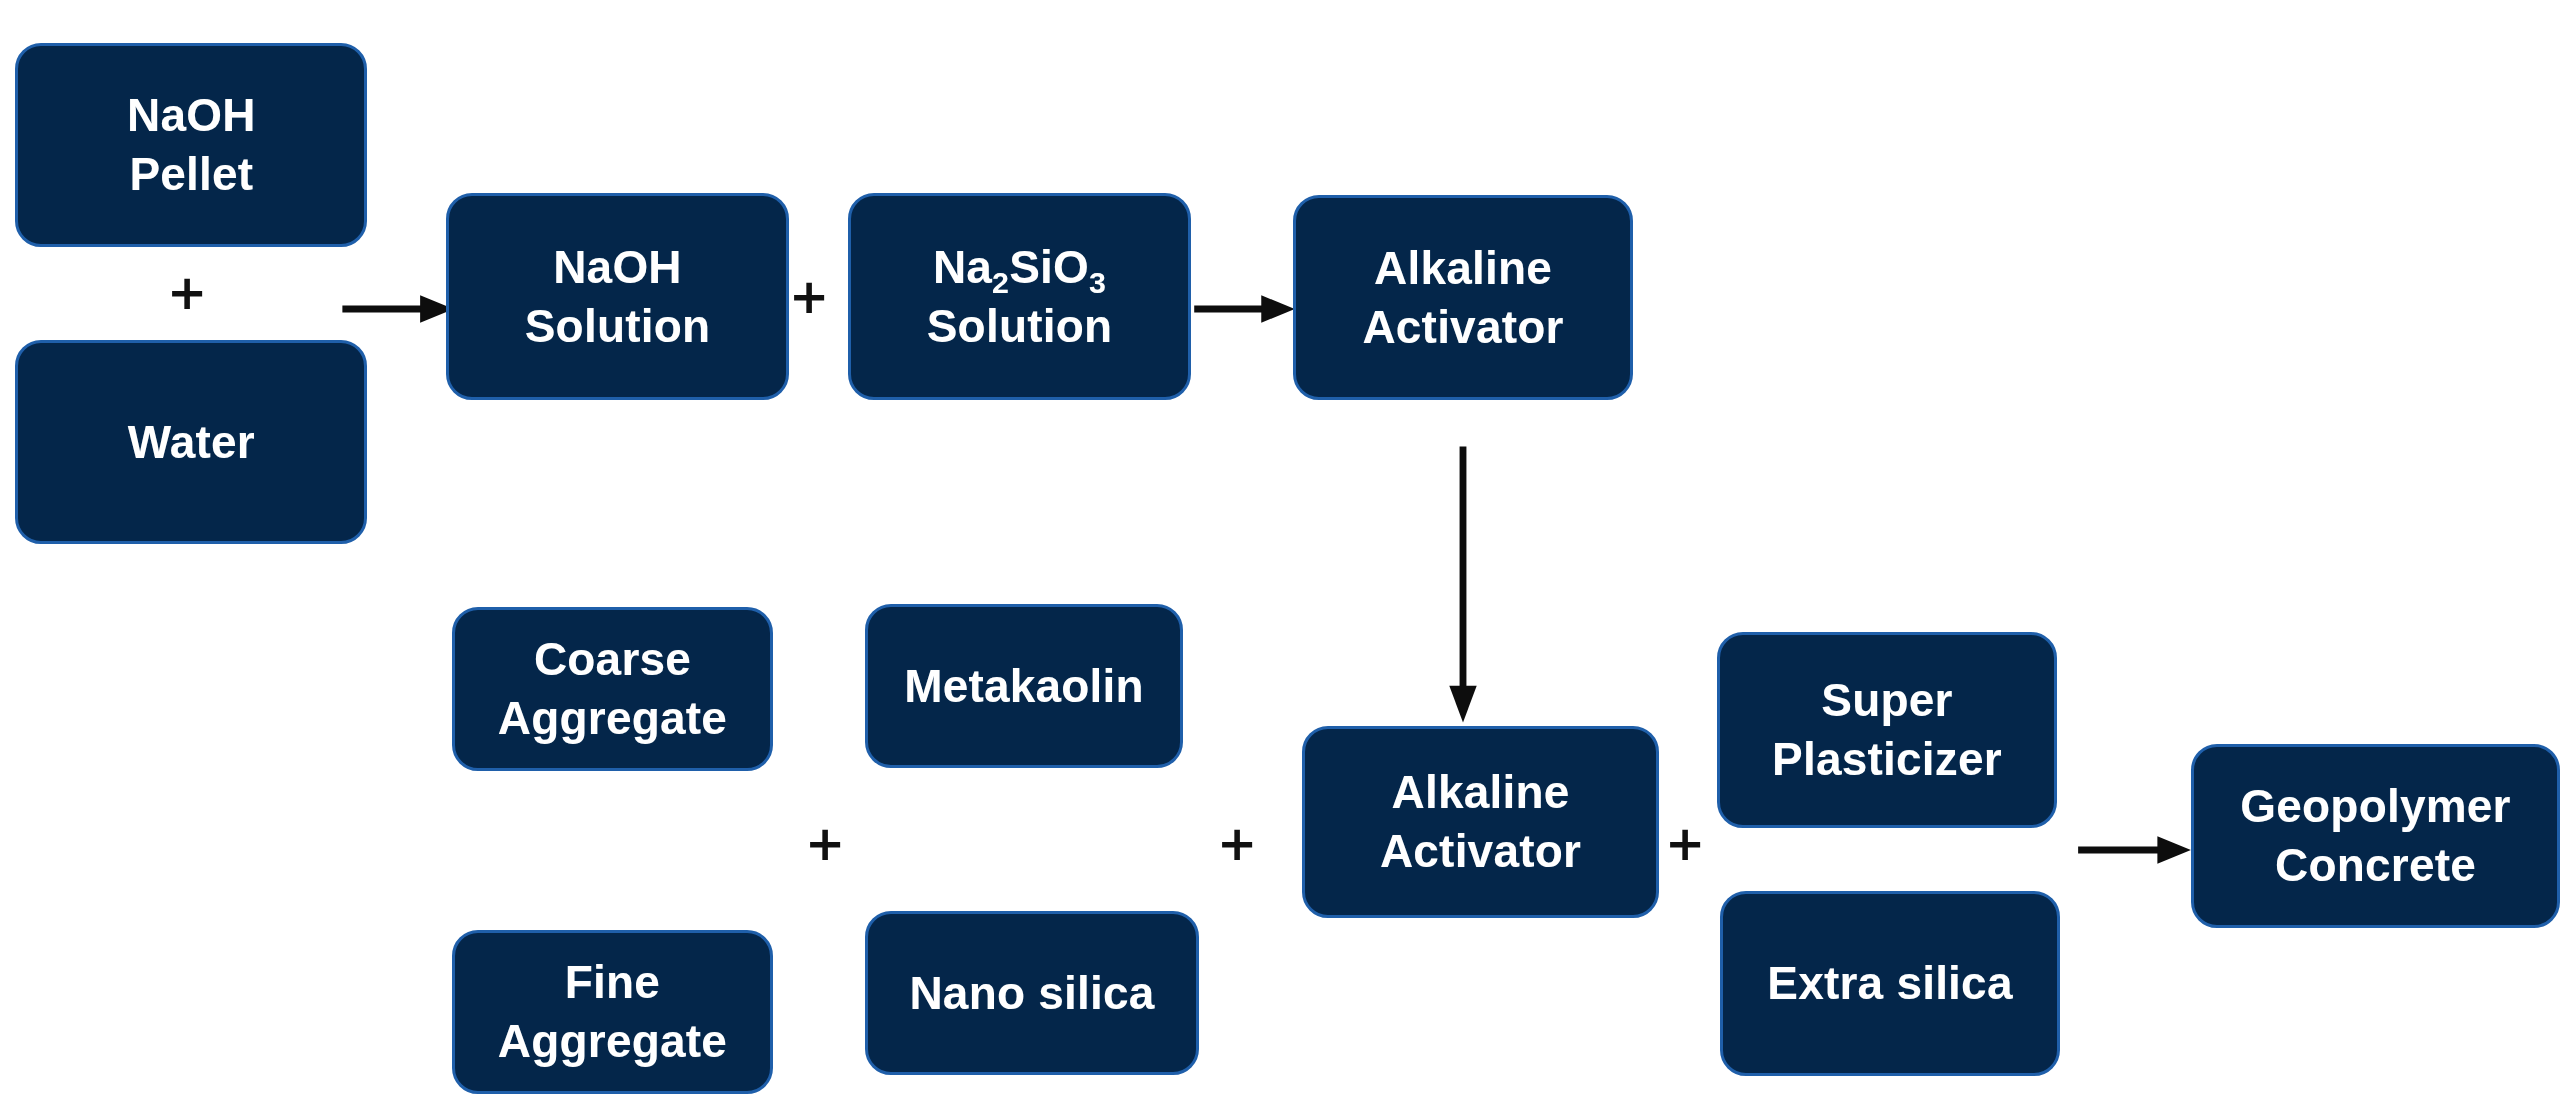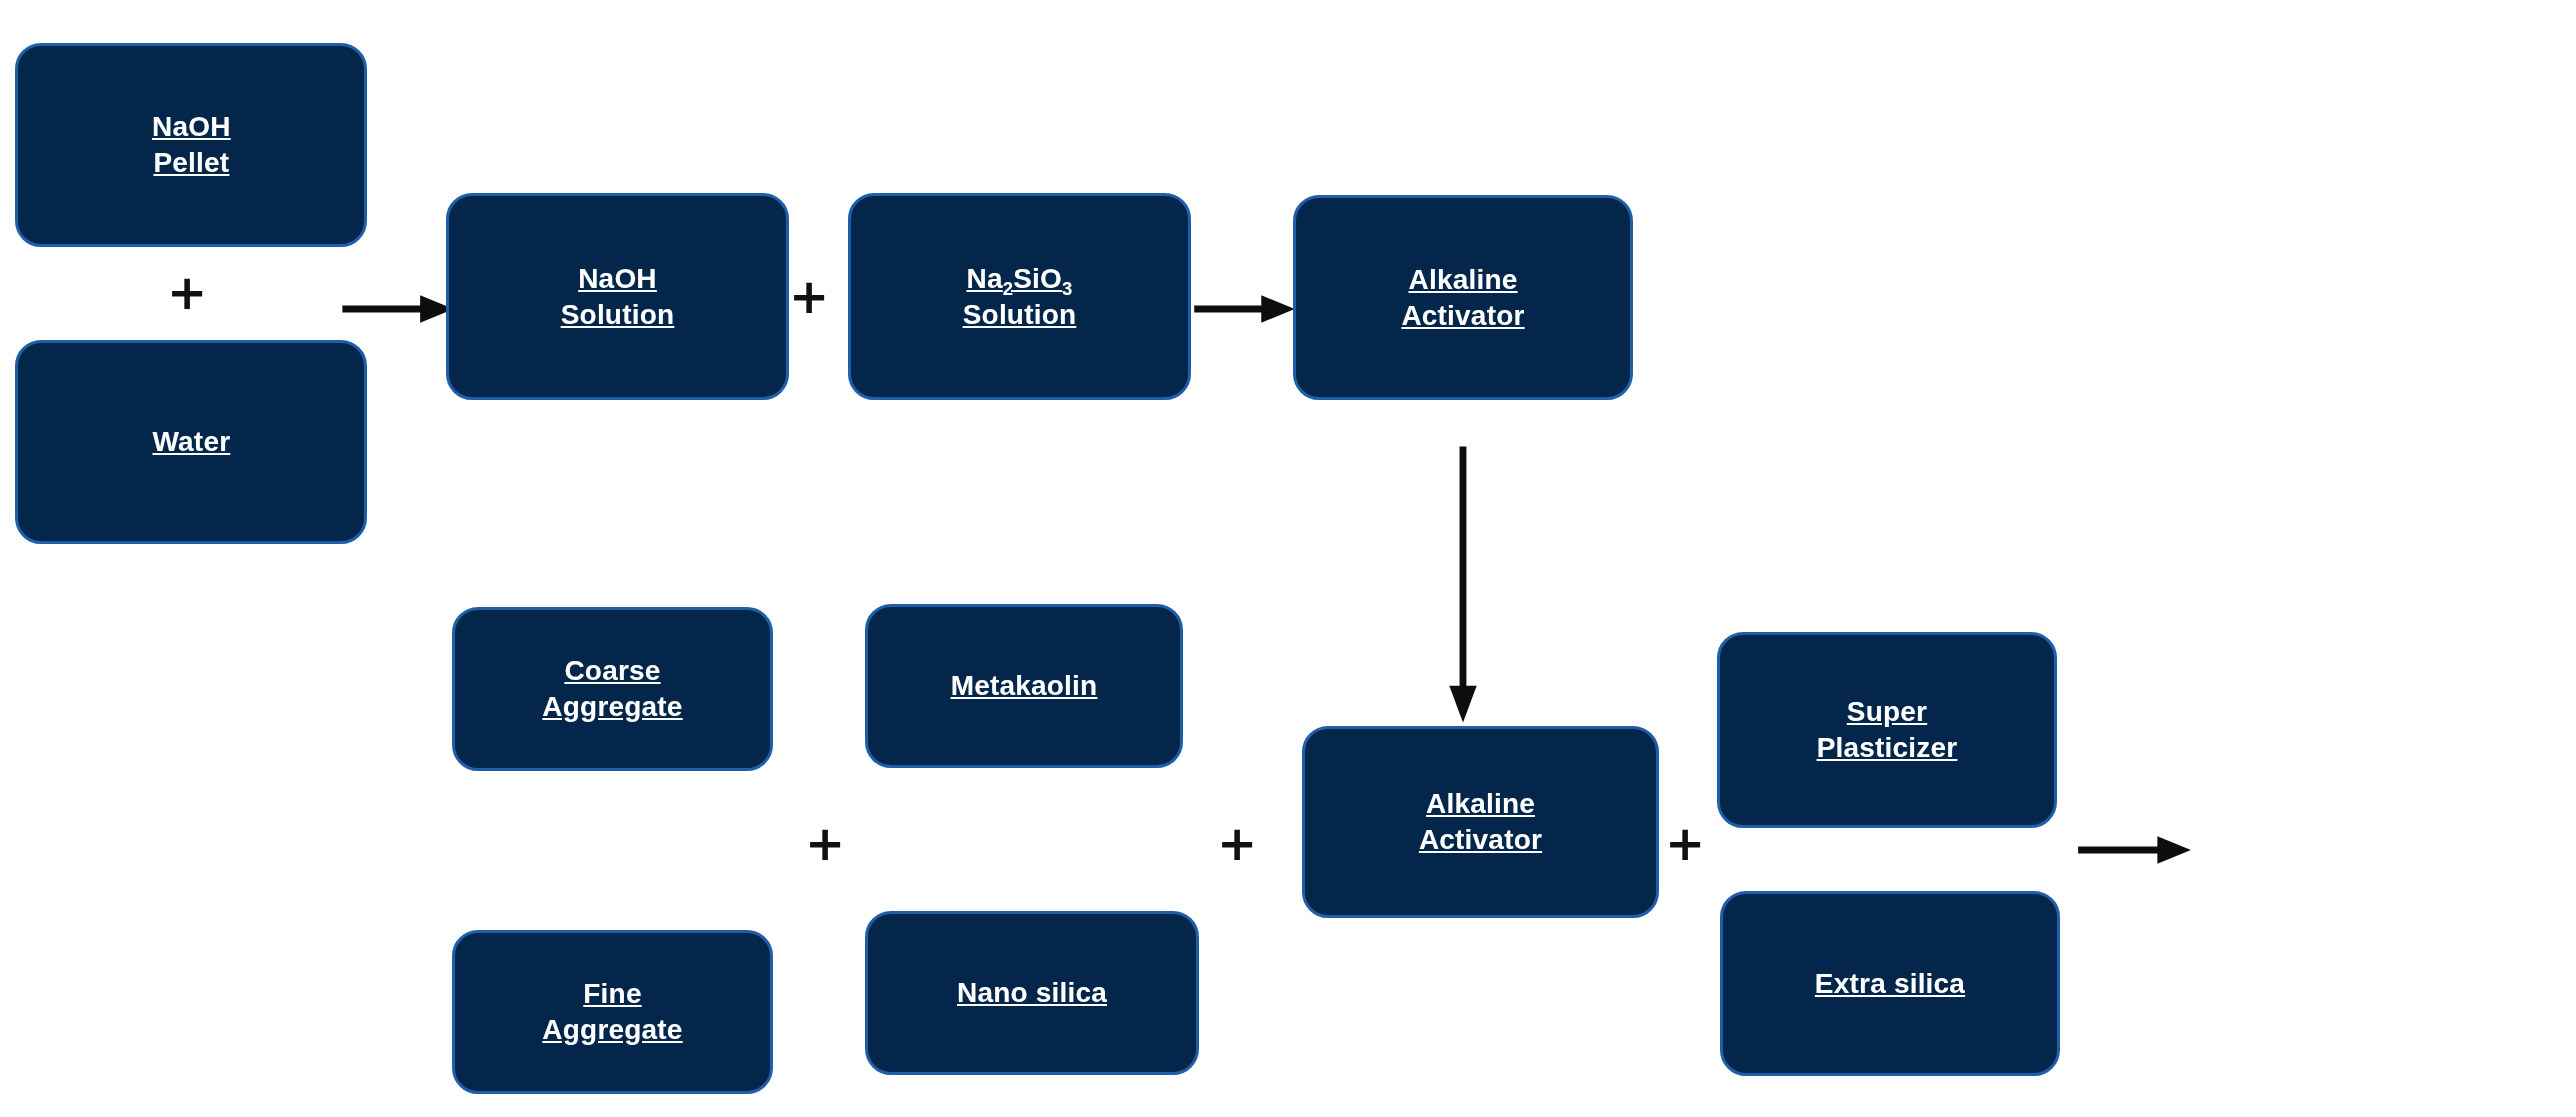--- a/index.html
+++ b/index.html
@@ -21,30 +21,29 @@
 
   
   .node {
     position: absolute;
     box-sizing: border-box;
     background: #04264a;
     border: 3.9px solid #1f5faa;
     border-radius: 26px;
     color: #ffffff;
     font-weight: bold;
-    font-size: 28px;
+    font-size: 46px;
     line-height: 1.28;
     letter-spacing: 0.2px;
     display: flex;
     align-items: center;
     justify-content: center;
     text-align: center;
     white-space: pre-line;
     text-shadow: 0 0 0.8px rgba(255,255,255,0.25);
-    text-decoration: underline;
   }
   .node .sub {
     font-size: 0.66em;
     vertical-align: sub;
     line-height: 0;
   }
 
   
   .plus {
     position: absolute;
@@ -145,15 +144,17 @@
   <div class="node" style="left:1717px; top:604px; width:340px; height:196px;margin-top:28px;">Super
 Plasticizer</div>
 
   <div class="node" style="left:1720px; top:891px; width:340px; height:185px;">Extra silica</div>
 
   <svg class="arrow-h" style="left:2076px; top:834px; width:117px; height:32px;" viewBox="0 0 152 42">
     <line class="arrow-line" x1="2" y1="21" x2="112" y2="21"></line>
     <polygon class="arrow-head" points="106,3 150,21 106,39"></polygon>
   </svg>
 
+  <div class="node" style="left:2191px; top:744px; width:369px; height:184px;">Geopolymer
+Concrete</div>
 
 </div>
 
 
 </body></html>

